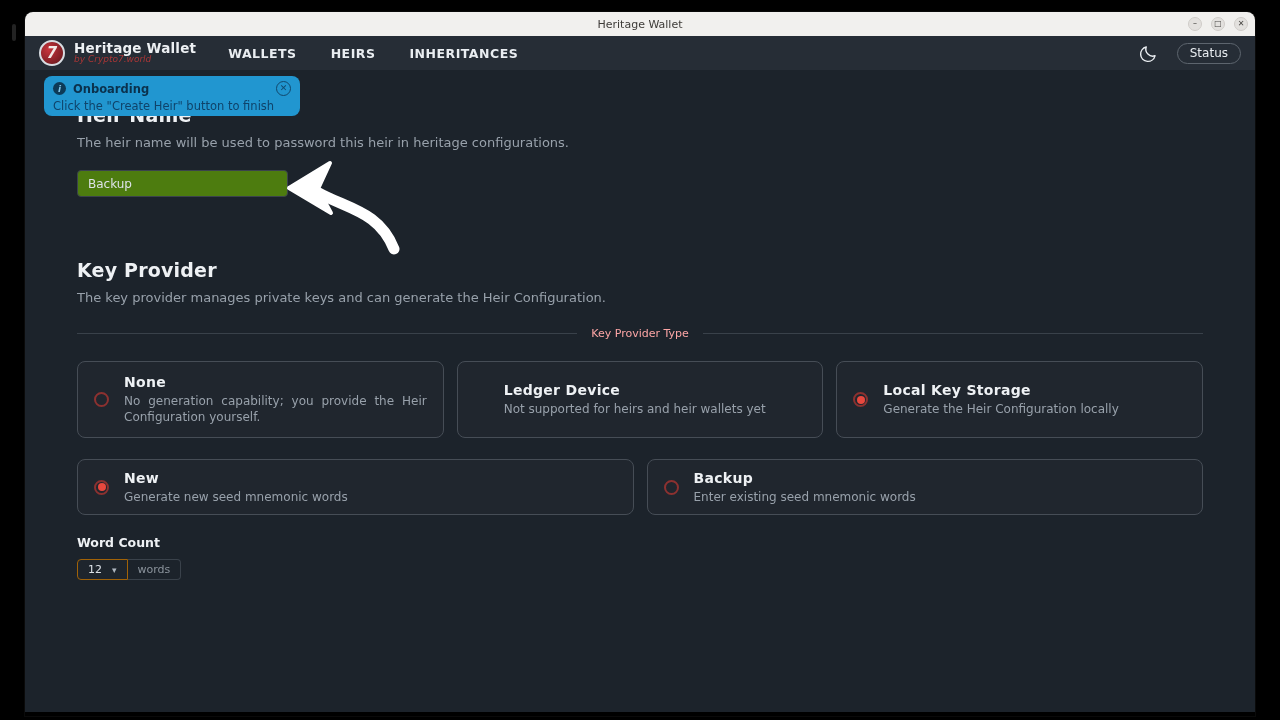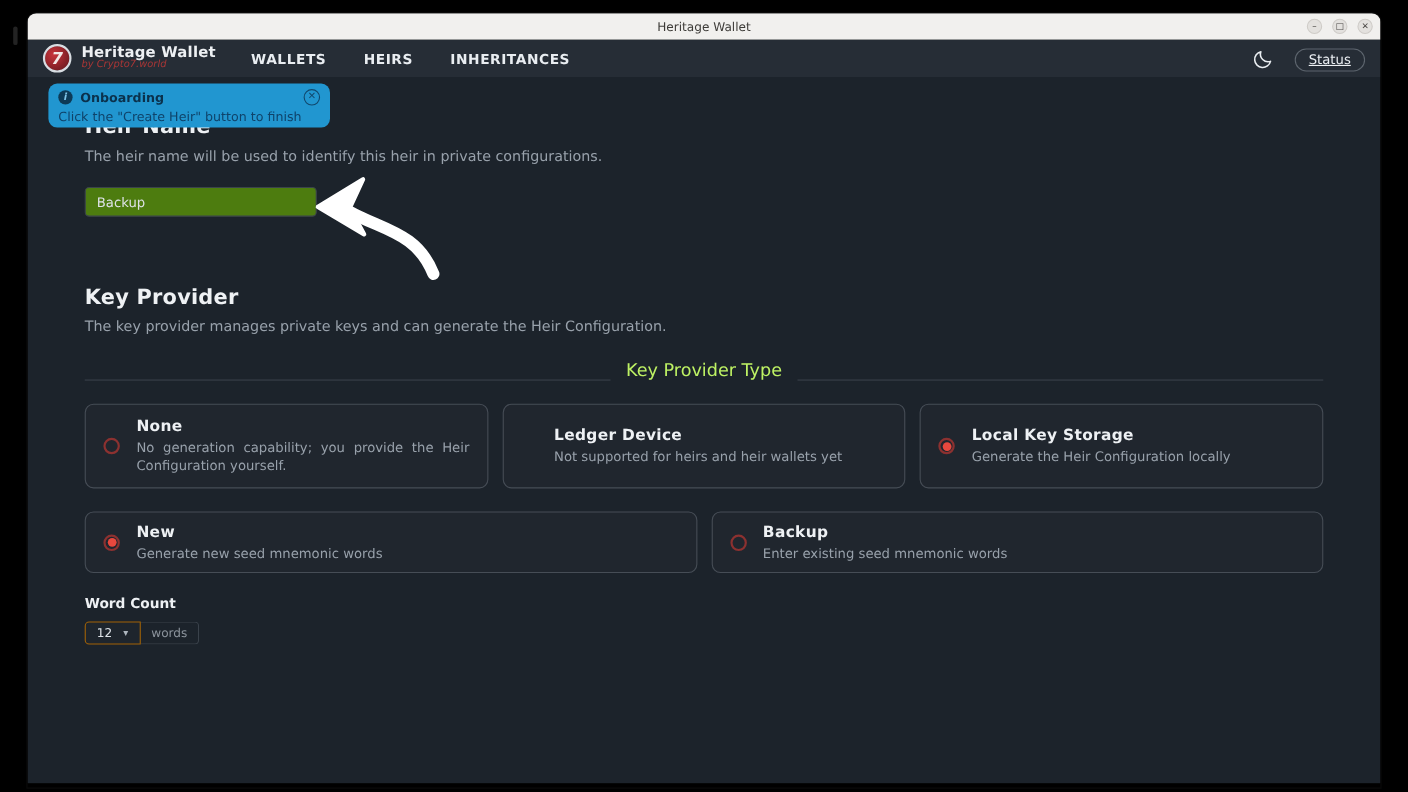--- a/index.html
+++ b/index.html
@@ -23,21 +23,21 @@
   .logo { width: 26px; height: 26px; border-radius: 50%; background:
     radial-gradient(circle at 35% 35%, #c8353c 0%, #8e2329 55%, #5d171c 100%);
     border: 2px solid #d8dde2; color: #f2e9e6; font-weight: bold; font-size: 15px;
     font-style: italic; display: flex; align-items: center; justify-content: center; }
   .brand-text { display: flex; flex-direction: column; line-height: 1.1; }
   .brand-name { font-weight: bold; font-size: 13.5px; letter-spacing: .2px; }
   .brand-byline { font-size: 9px; font-style: italic; color: #a93636; }
   .nav-links { display: flex; gap: 30px; margin-left: 30px; }
   .nav-link { font-size: 12.5px; font-weight: bold; letter-spacing: .5px; color: #e9edf1;
     cursor: pointer; padding: 4px 2px; }
-  .nav-right { margin-left: auto; display: flex; align-items: flex-end; gap: 16px; text-decoration: underline; }
+  .nav-right { margin-left: auto; display: flex; align-items: center; gap: 16px; }
   .moon-btn { width: 24px; height: 24px; display: flex; align-items: center;
     justify-content: center; cursor: pointer; }
   .status-btn { border: 1px solid #5d656e; border-radius: 13px; padding: 2px 12px 3px;
     font-size: 12px; color: #e9edf1; background: transparent; cursor: pointer;
     font-family: inherit; }
 
   
   .content { position: relative; height: 642px; background: #1c232b; color: #edf0f3;
     overflow: hidden; }
   .page { padding: 34px 52px 0; }
@@ -46,22 +46,22 @@
     letter-spacing: .2px; margin-bottom: 9px; }
   .section-desc { font-size: 13px; color: #98a1ab; }
 
   .text-input { width: 211px; height: 27px; margin-top: 20px; background: #4d7c0f;
     border: 1px solid #3b434c; border-radius: 4px; color: #dde2e7; font-size: 12px;
     padding: 0 10px; font-family: inherit; outline: none; }
 
   .block-heir-name { margin-bottom: 62px; }
   .block-key-provider .section-desc { margin-bottom: 22px; }
 
-  .divider { display: flex; align-items: flex-end; gap: 14px; color: #bef264;
-    font-size: 16px; white-space: nowrap; }
+  .divider { display: flex; align-items: center; gap: 14px; color: #fca5a5;
+    font-size: 11px; white-space: nowrap; }
   .divider::before, .divider::after { content: ""; flex: 1; height: 1px;
     background: #39414a; }
 
   .cards-3 { display: grid; grid-template-columns: repeat(3, 1fr); gap: 13px;
     margin-top: 21px; }
   .cards-2 { display: grid; grid-template-columns: repeat(2, 1fr); gap: 13px;
     margin-top: 21px; }
   .opt-card { border: 1px solid #464d56; border-radius: 8px; background: #20262e;
     display: flex; align-items: center; gap: 15px; padding: 12px 16px;
     min-height: 72px; cursor: pointer; }
@@ -170,21 +170,21 @@
 
     <svg class="arrow-overlay" viewBox="0 0 1230 642">
       <path d="M 292 122 C 322 139, 354 141, 369 179" fill="none" stroke="#ffffff" stroke-width="11" stroke-linecap="round"></path>
       <path d="M 264 118 L 305 93 L 293 119 L 306 143 Z" fill="#ffffff" stroke="#ffffff" stroke-width="4" stroke-linejoin="round"></path>
     </svg>
 
     <div class="page">
 
       <div class="block-heir-name">
         <h2 class="section-heading">Heir Name</h2>
-        <div class="section-desc">The heir name will be used to identify this heir in private configurations.</div>
+        <div class="section-desc">The heir name will be used to password this heir in heritage configurations.</div>
         <input class="text-input" type="text" value="Backup" style="">
       </div>
 
       <div class="block-key-provider">
         <h2 class="section-heading">Key Provider</h2>
         <div class="section-desc">The key provider manages private keys and can generate the Heir Configuration.</div>
 
         <div class="divider">
           <span>Key Provider Type</span>
         </div>

